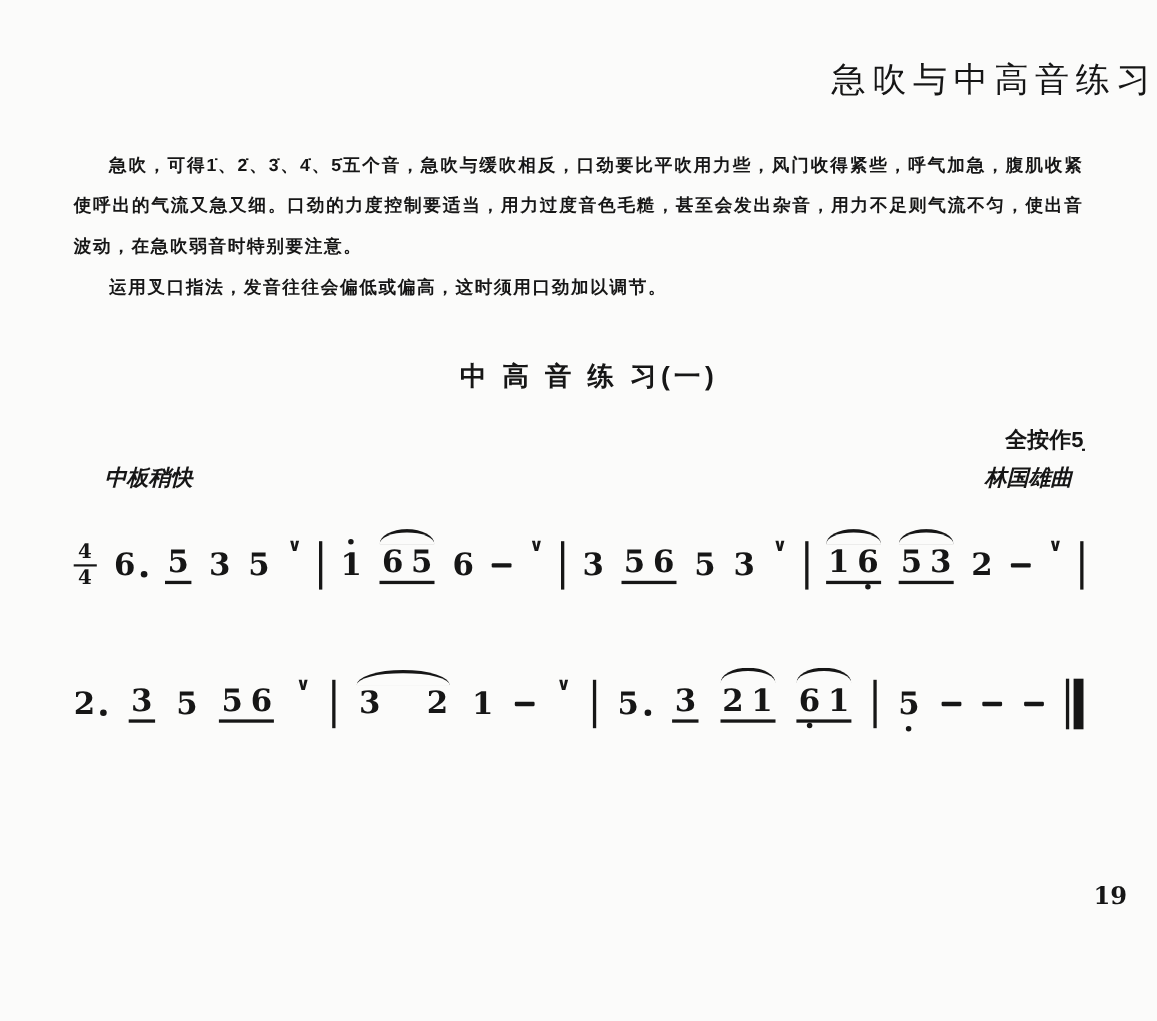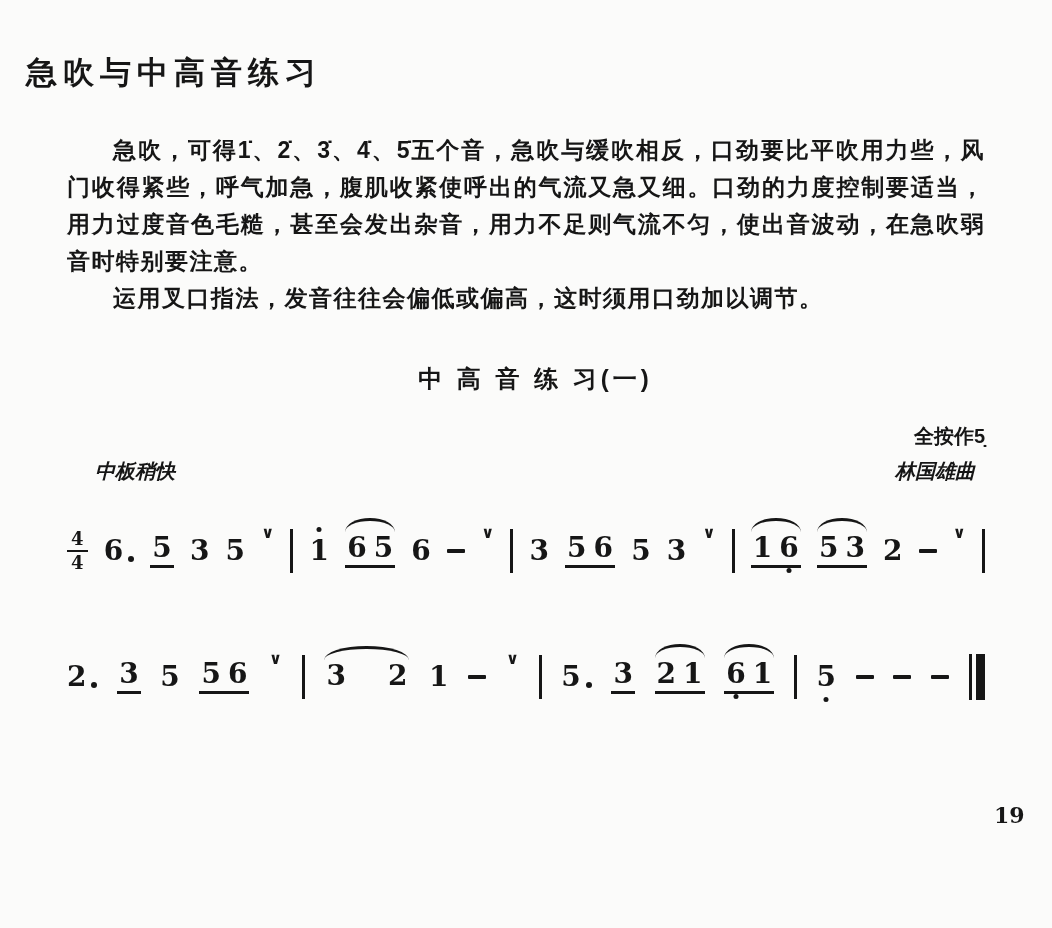--- a/index.html
+++ b/index.html
@@ -7,28 +7,28 @@
     position:relative;
     width:1052px;height:928px;
     margin:0 auto;
     background:#fbfbfa;
     color:#161616;
     font-family:"Liberation Sans", sans-serif;
     overflow:hidden;
   }
   .doc-title{
     margin:0;padding-top:52px;
-    text-align:left;
-    font-size:31px;font-weight:bold;
+    text-align:right;
+    font-size:31px;font-weight:normal;
     letter-spacing:6px;
     padding-left:26px;
   }
   .body-text{
     width:918px;margin:38px auto 0;
-    font-size:23px;font-weight:bold;
+    font-size:16px;font-weight:bold;
     line-height:37px;letter-spacing:1.5px;
     text-align:justify;
   }
   .body-text p{margin:0;text-indent:2em;}
   .score-header{margin-top:46px;text-align:center;}
   .score-header h2{
     margin:0;font-size:24px;font-weight:bold;letter-spacing:4px;padding-left:19px;
   }
   .score-subtitle{
     margin-top:8px;font-size:20px;font-weight:bold;letter-spacing:1px;

